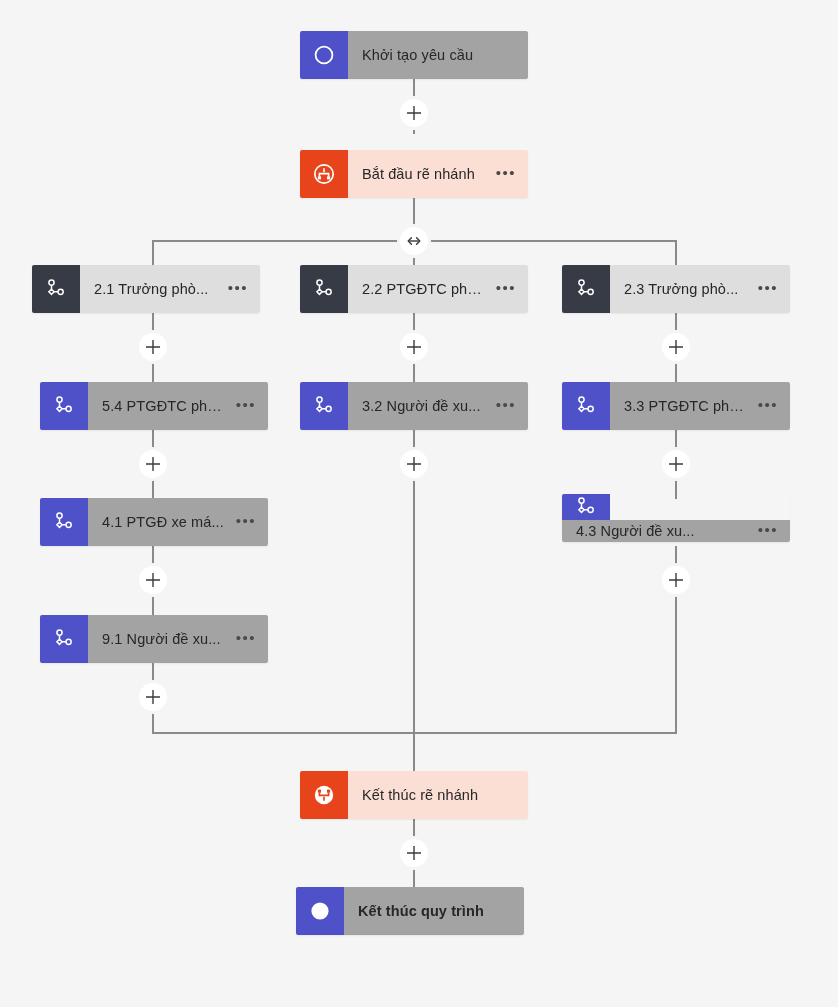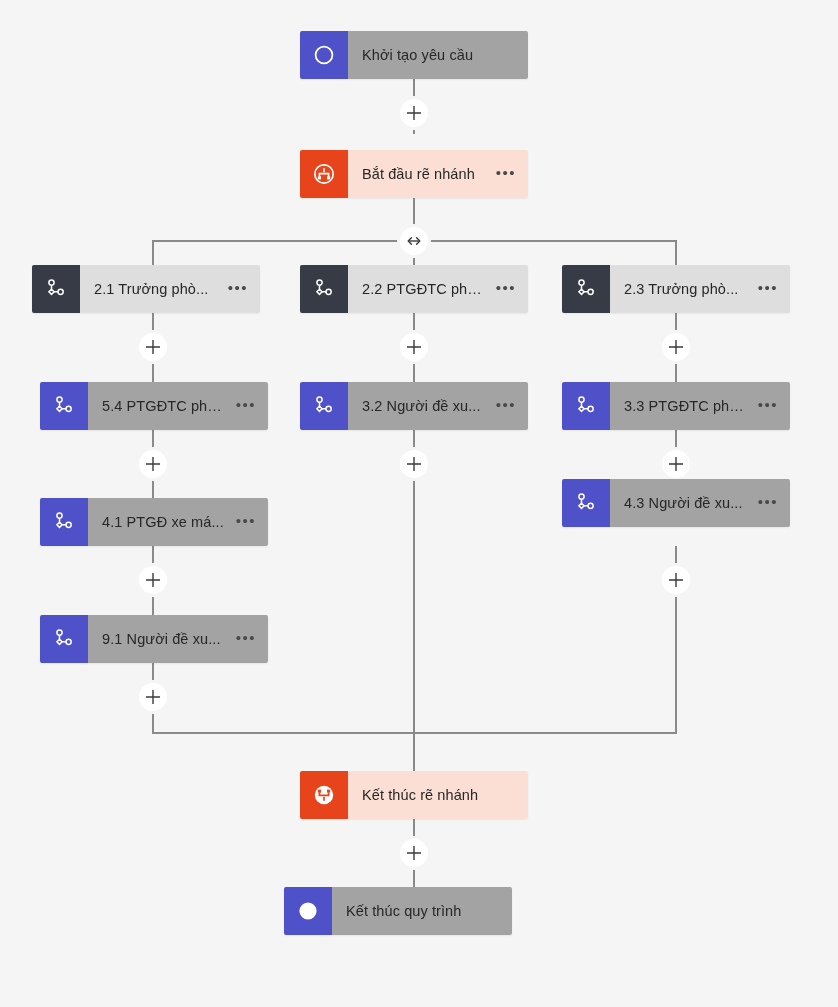--- a/index.html
+++ b/index.html
@@ -331,21 +331,21 @@
         <path d="M11.1 15.8 H15.0" stroke="#ffffff" stroke-width="1.5" fill="none"></path>
         <circle cx="17.6" cy="15.8" r="2.6" fill="none" stroke="#ffffff" stroke-width="1.5"></circle>
       </svg>
     </div>
     <div class="body">
       <span class="label">4.1 PTGĐ xe má...</span>
       <span class="dots">•••</span>
     </div>
   </div>
 
-  <div class="node indigo w228" style="left:562px; top:479px;">
+  <div class="node indigo w228" style="left:562px; top:494px;flex-direction:column;">
     <div class="icon-box">
       <svg width="26" height="26" viewBox="0 0 26 26">
         <circle cx="8.5" cy="6.6" r="2.6" fill="none" stroke="#ffffff" stroke-width="1.5"></circle>
         <path d="M8.5 9.2 V13.2" stroke="#ffffff" stroke-width="1.5" fill="none"></path>
         <path d="M8.5 13.2 L11.1 15.8 L8.5 18.4 L5.9 15.8 Z" fill="none" stroke="#ffffff" stroke-width="1.5"></path>
         <path d="M11.1 15.8 H15.0" stroke="#ffffff" stroke-width="1.5" fill="none"></path>
         <circle cx="17.6" cy="15.8" r="2.6" fill="none" stroke="#ffffff" stroke-width="1.5"></circle>
       </svg>
     </div>
     <div class="body">
@@ -378,21 +378,21 @@
         <path d="M8.4 10.6 V13.4 H17.6 V10.6" stroke="#e8441c" stroke-width="1.7" fill="none"></path>
         <rect x="6.9" y="7.6" width="3.1" height="3.1" fill="#e8441c"></rect>
         <rect x="16.0" y="7.6" width="3.1" height="3.1" fill="#e8441c"></rect>
       </svg>
     </div>
     <div class="body">
       <span class="label">Kết thúc rẽ nhánh</span>
     </div>
   </div>
 
-  <div class="node indigo w228" style="left:284px; top:887px;">
+  <div class="node indigo w228" style="left:296px; top:887px;font-weight:bold;">
     <div class="icon-box">
       <svg width="24" height="24" viewBox="0 0 24 24">
           <circle cx="12" cy="12" r="8.6" fill="#ffffff"></circle>
         </svg>
     </div>
     <div class="body">
       <span class="label">Kết thúc quy trình</span>
     </div>
   </div>
 

